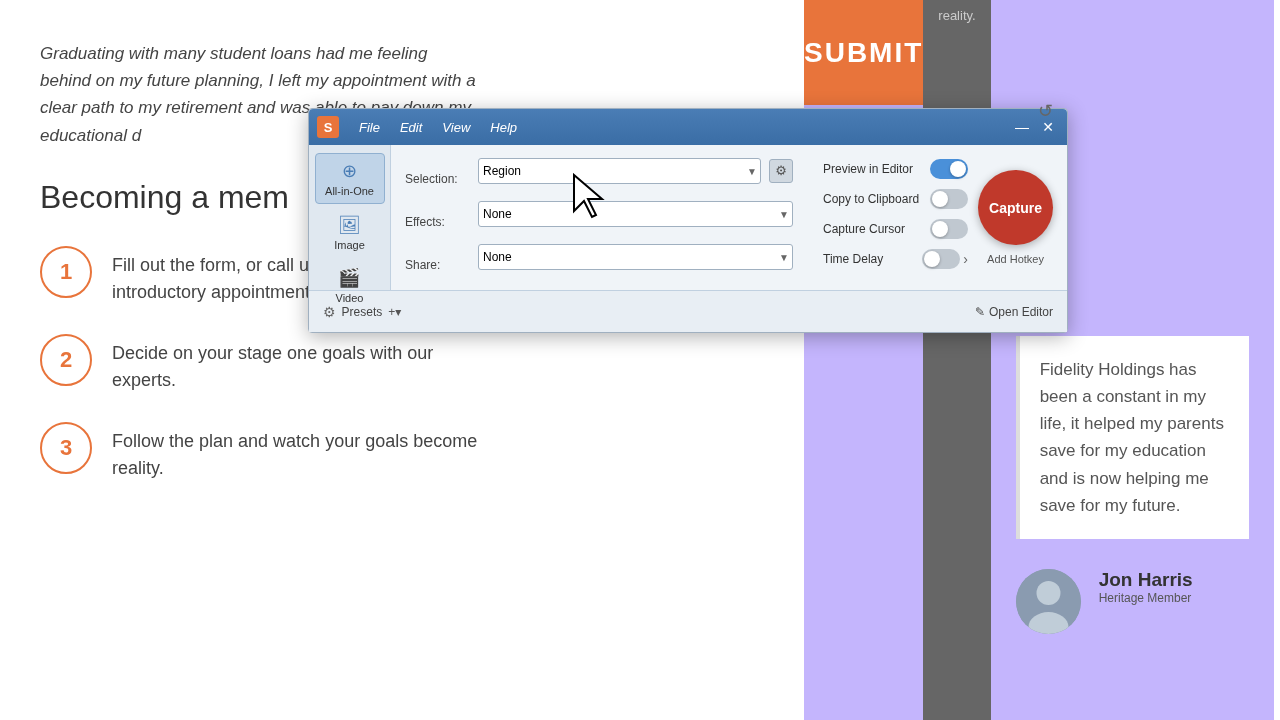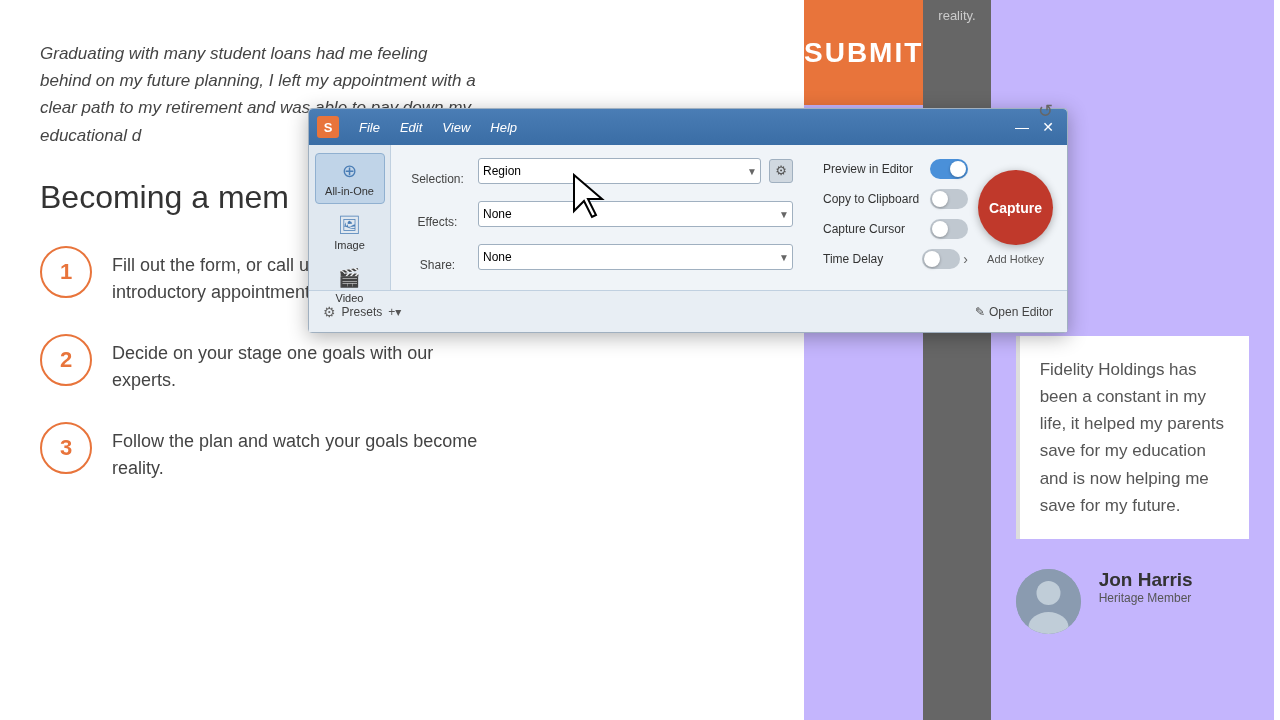--- a/index.html
+++ b/index.html
@@ -307,21 +307,21 @@
     .snagit-row {
       display: flex;
       align-items: center;
       gap: 8px;
     }
 
     .snagit-label {
       width: 65px;
       font-size: 12px;
       color: #444;
-      text-align: center;
+      text-align: left;
       margin-top: 17px;
     }
 
     .select-wrapper {
       flex: 1;
       position: relative;
       display: flex;
     }
 
     .select-wrapper select {

